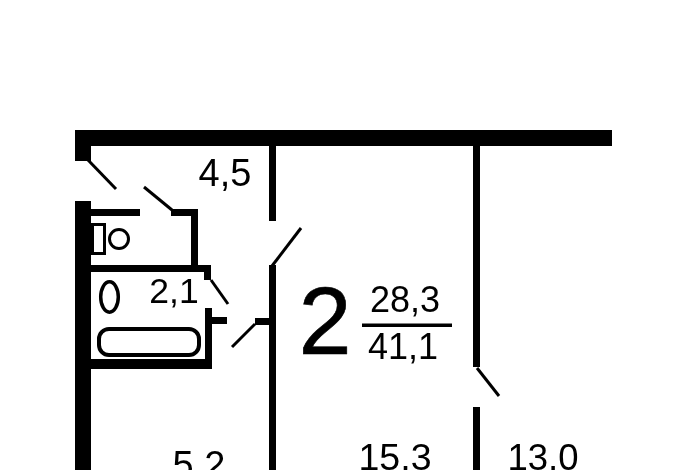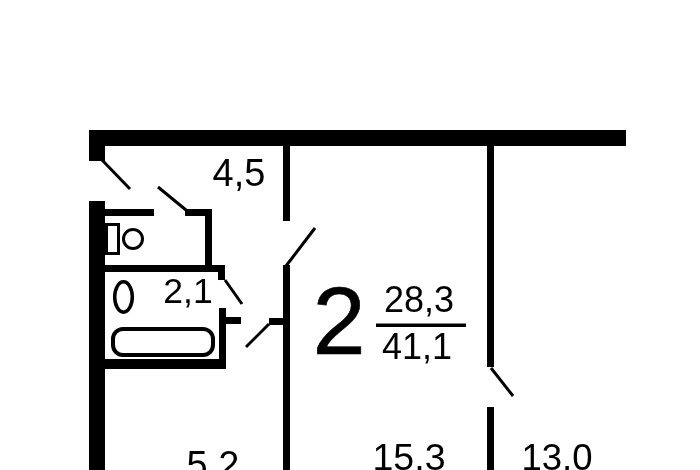--- a/index.html
+++ b/index.html
@@ -1,16 +1,16 @@
 <!DOCTYPE html>
 <html><head>
 <meta charset="utf-8">
 <style>
   html,body{margin:0;padding:0;background:#ffffff;}
-  .plan{position:relative;width:612px;height:470px;background:#ffffff;overflow:hidden;padding-left:14px;}
+  .plan{position:relative;width:612px;height:470px;background:#ffffff;overflow:hidden;}
   svg{display:block;}
   text{font-family:"Liberation Sans", sans-serif;fill:#000;}
 </style>
 </head>
 <body>
 
 <div class="plan">
 <svg width="700" height="470" viewBox="0 0 700 470">
 
   <rect x="75" y="130" width="555" height="16" fill="#000"></rect>

